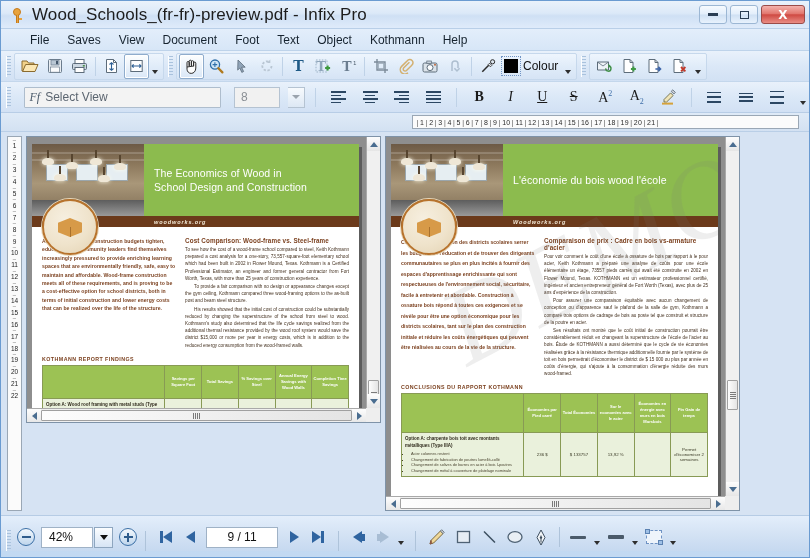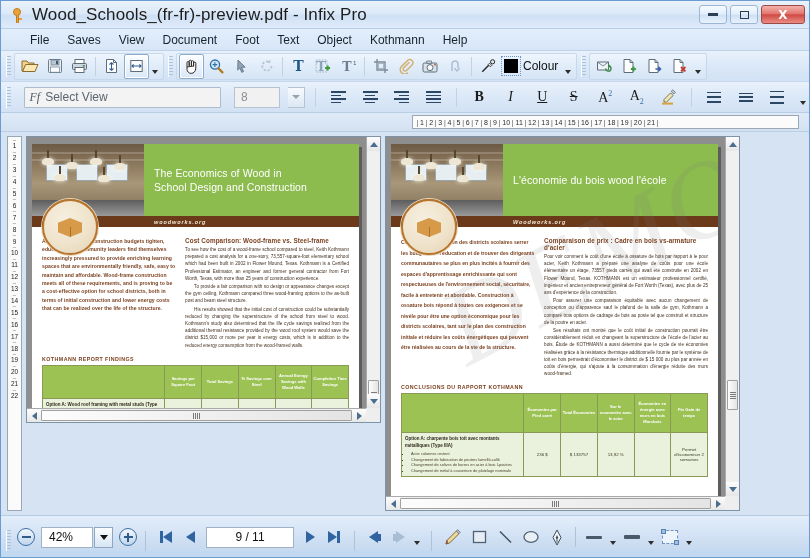--- a/index.html
+++ b/index.html
@@ -398,21 +398,21 @@
   .zoom-drop i { width:0;height:0;border-left:4px solid transparent;border-right:4px solid transparent;border-top:5px solid #111; }
   .nav-btn {
     width: 24px; height: 24px; display: flex; align-items: center;
     justify-content: center; flex: none; gap: 0px;
   }
   .tri-r { width:0;height:0;border-top:6px solid transparent;border-bottom:6px solid transparent;border-left:9px solid #2f64a0;}
   .tri-l { width:0;height:0;border-top:6px solid transparent;border-bottom:6px solid transparent;border-right:9px solid #2f64a0;}
   .bar-v { width: 2.5px; height: 12px; background: #2f64a0; }
   .tri-r.dim { border-left-color: #a8bdd4; }
   .page-box {
-    width: 88px; height: 21px; background: #fff; border: 1px solid #9fb2c6;
+    width: 72px; height: 21px; background: #fff; border: 1px solid #9fb2c6;
     display: flex; align-items: center; justify-content: center;
     font-size: 12px; color: #111; margin: 0 4px;
   }
   .draw-btn {
     width: 26px; height: 26px; display: flex; align-items: center;
     justify-content: center; border: 1px solid transparent; border-radius: 2px; flex:none;
   }
   .st-sep { width: 1px; height: 20px; background: #aec3da; margin: 0 5px; flex:none; }
   .line-swatch { width: 16px; height: 3px; background: #4a5a6a; border-radius: 1px; }
   .dashsel {

